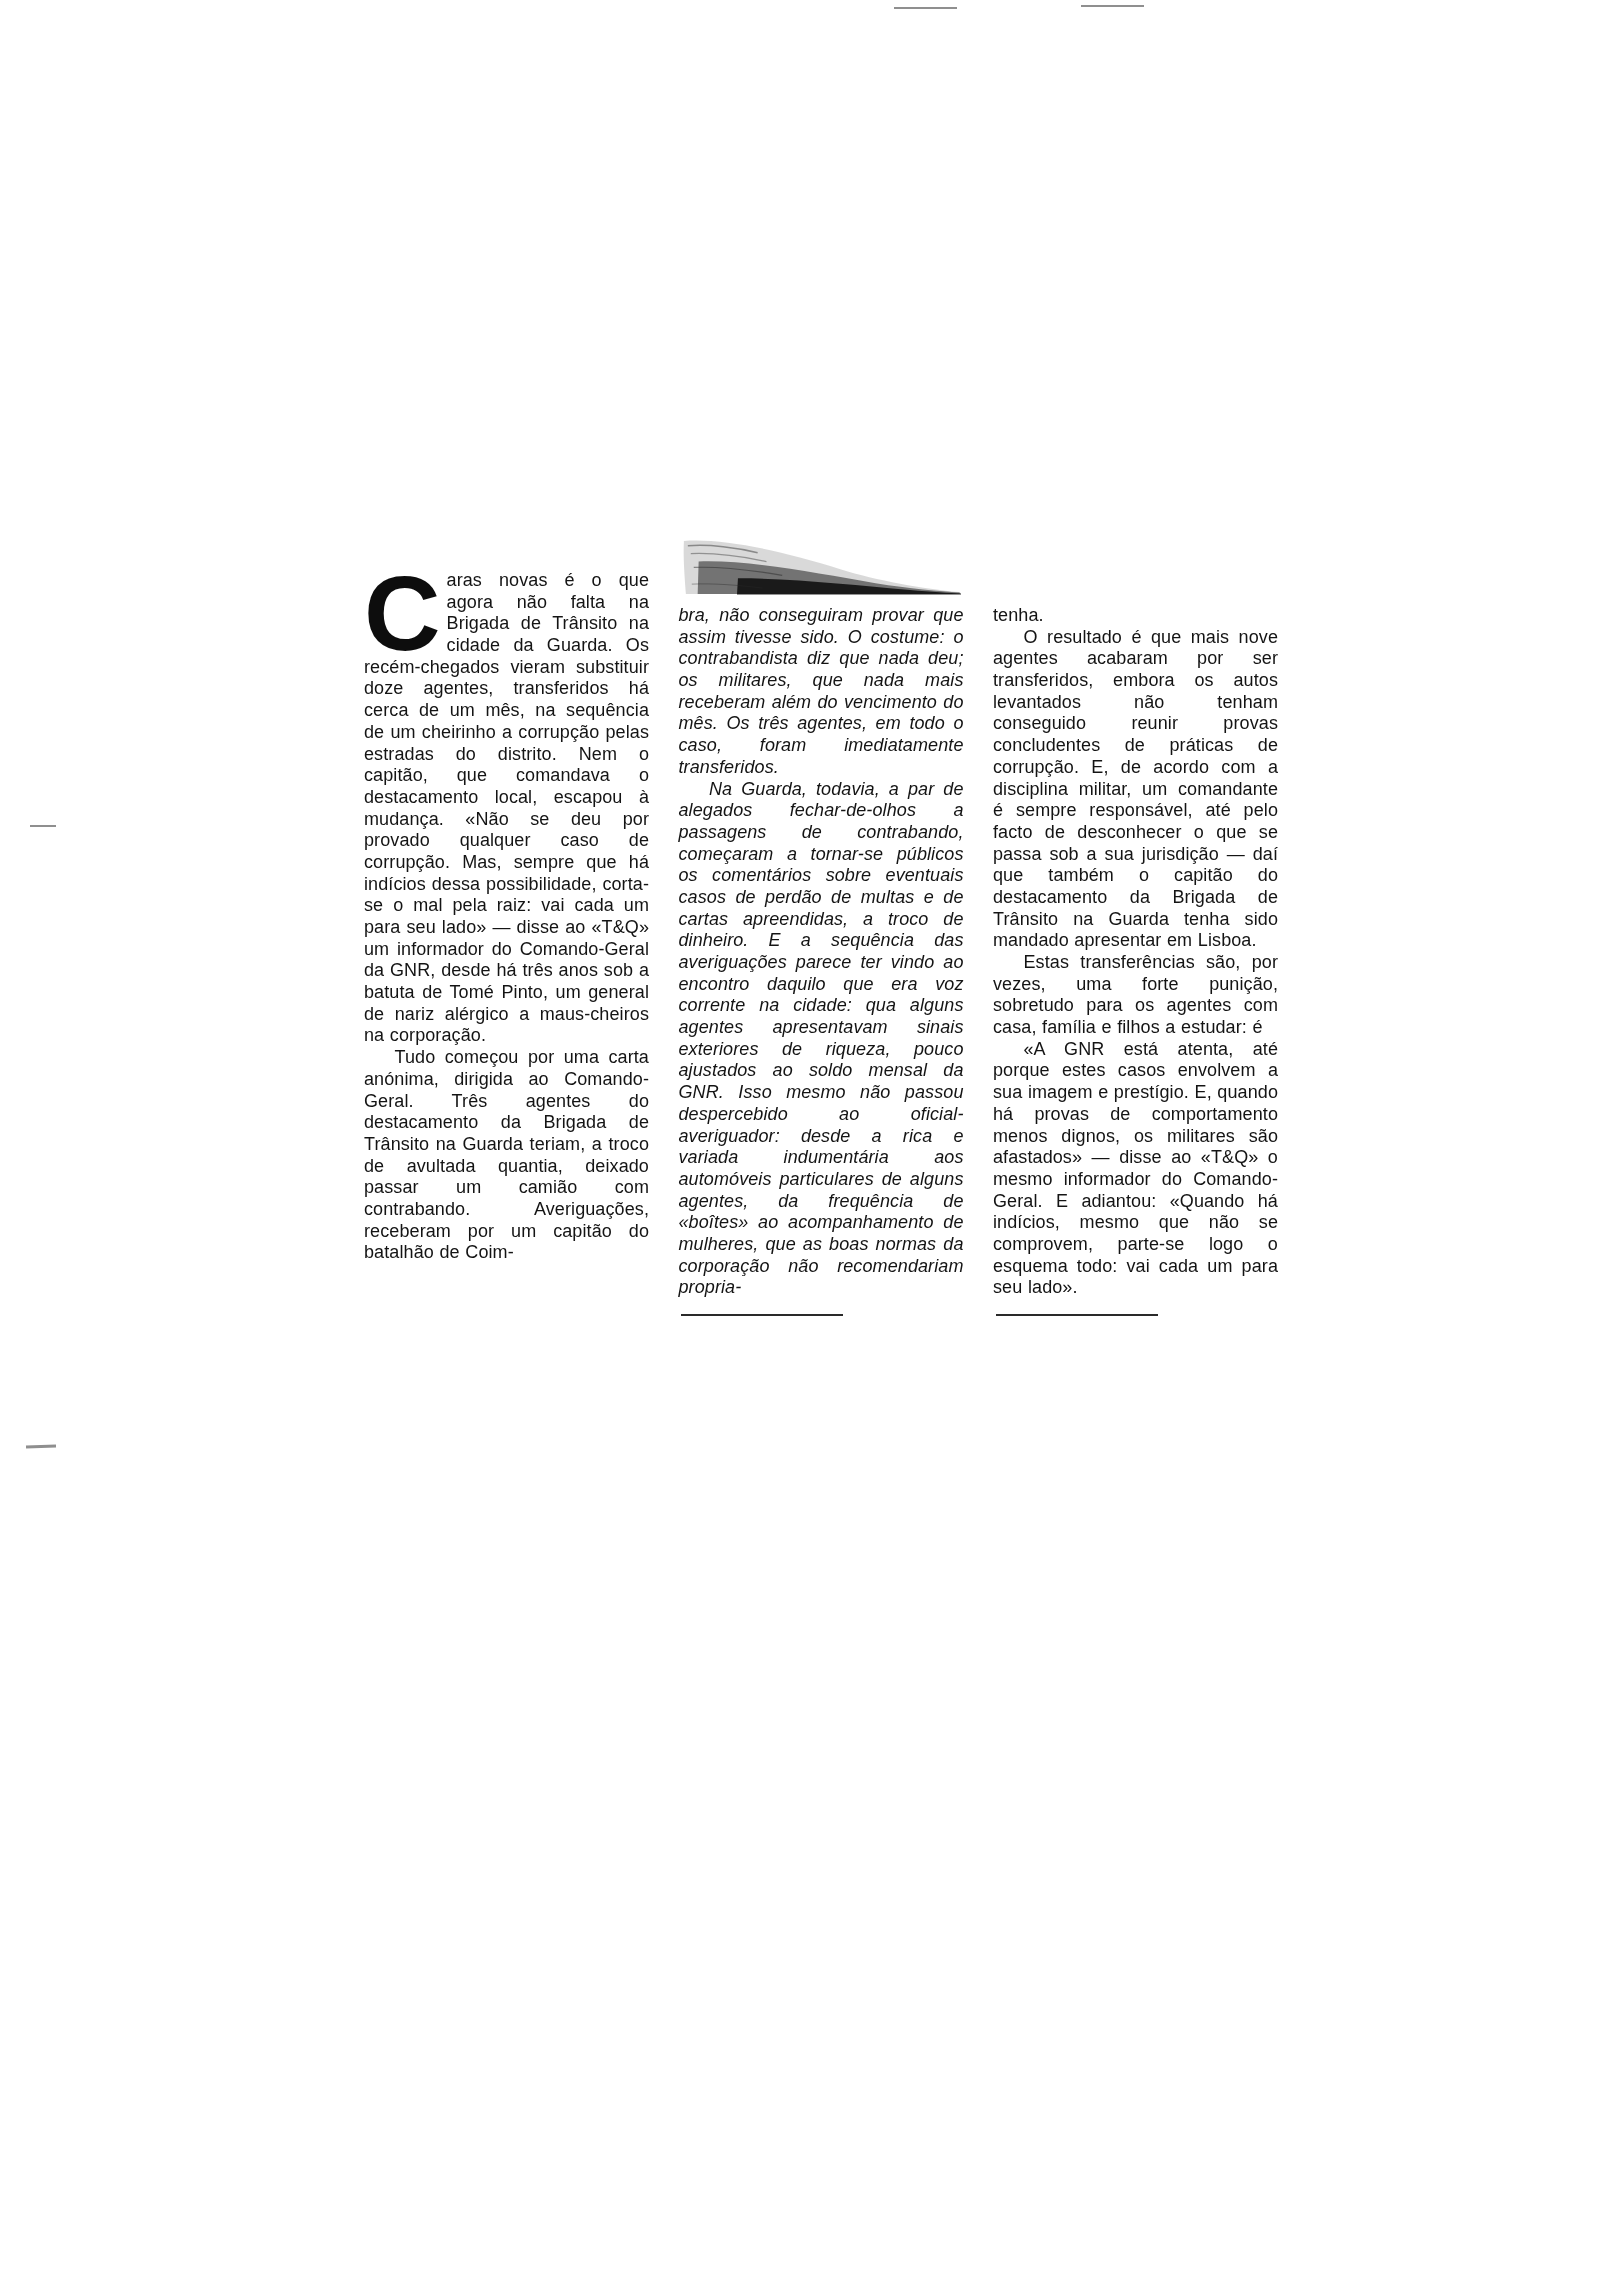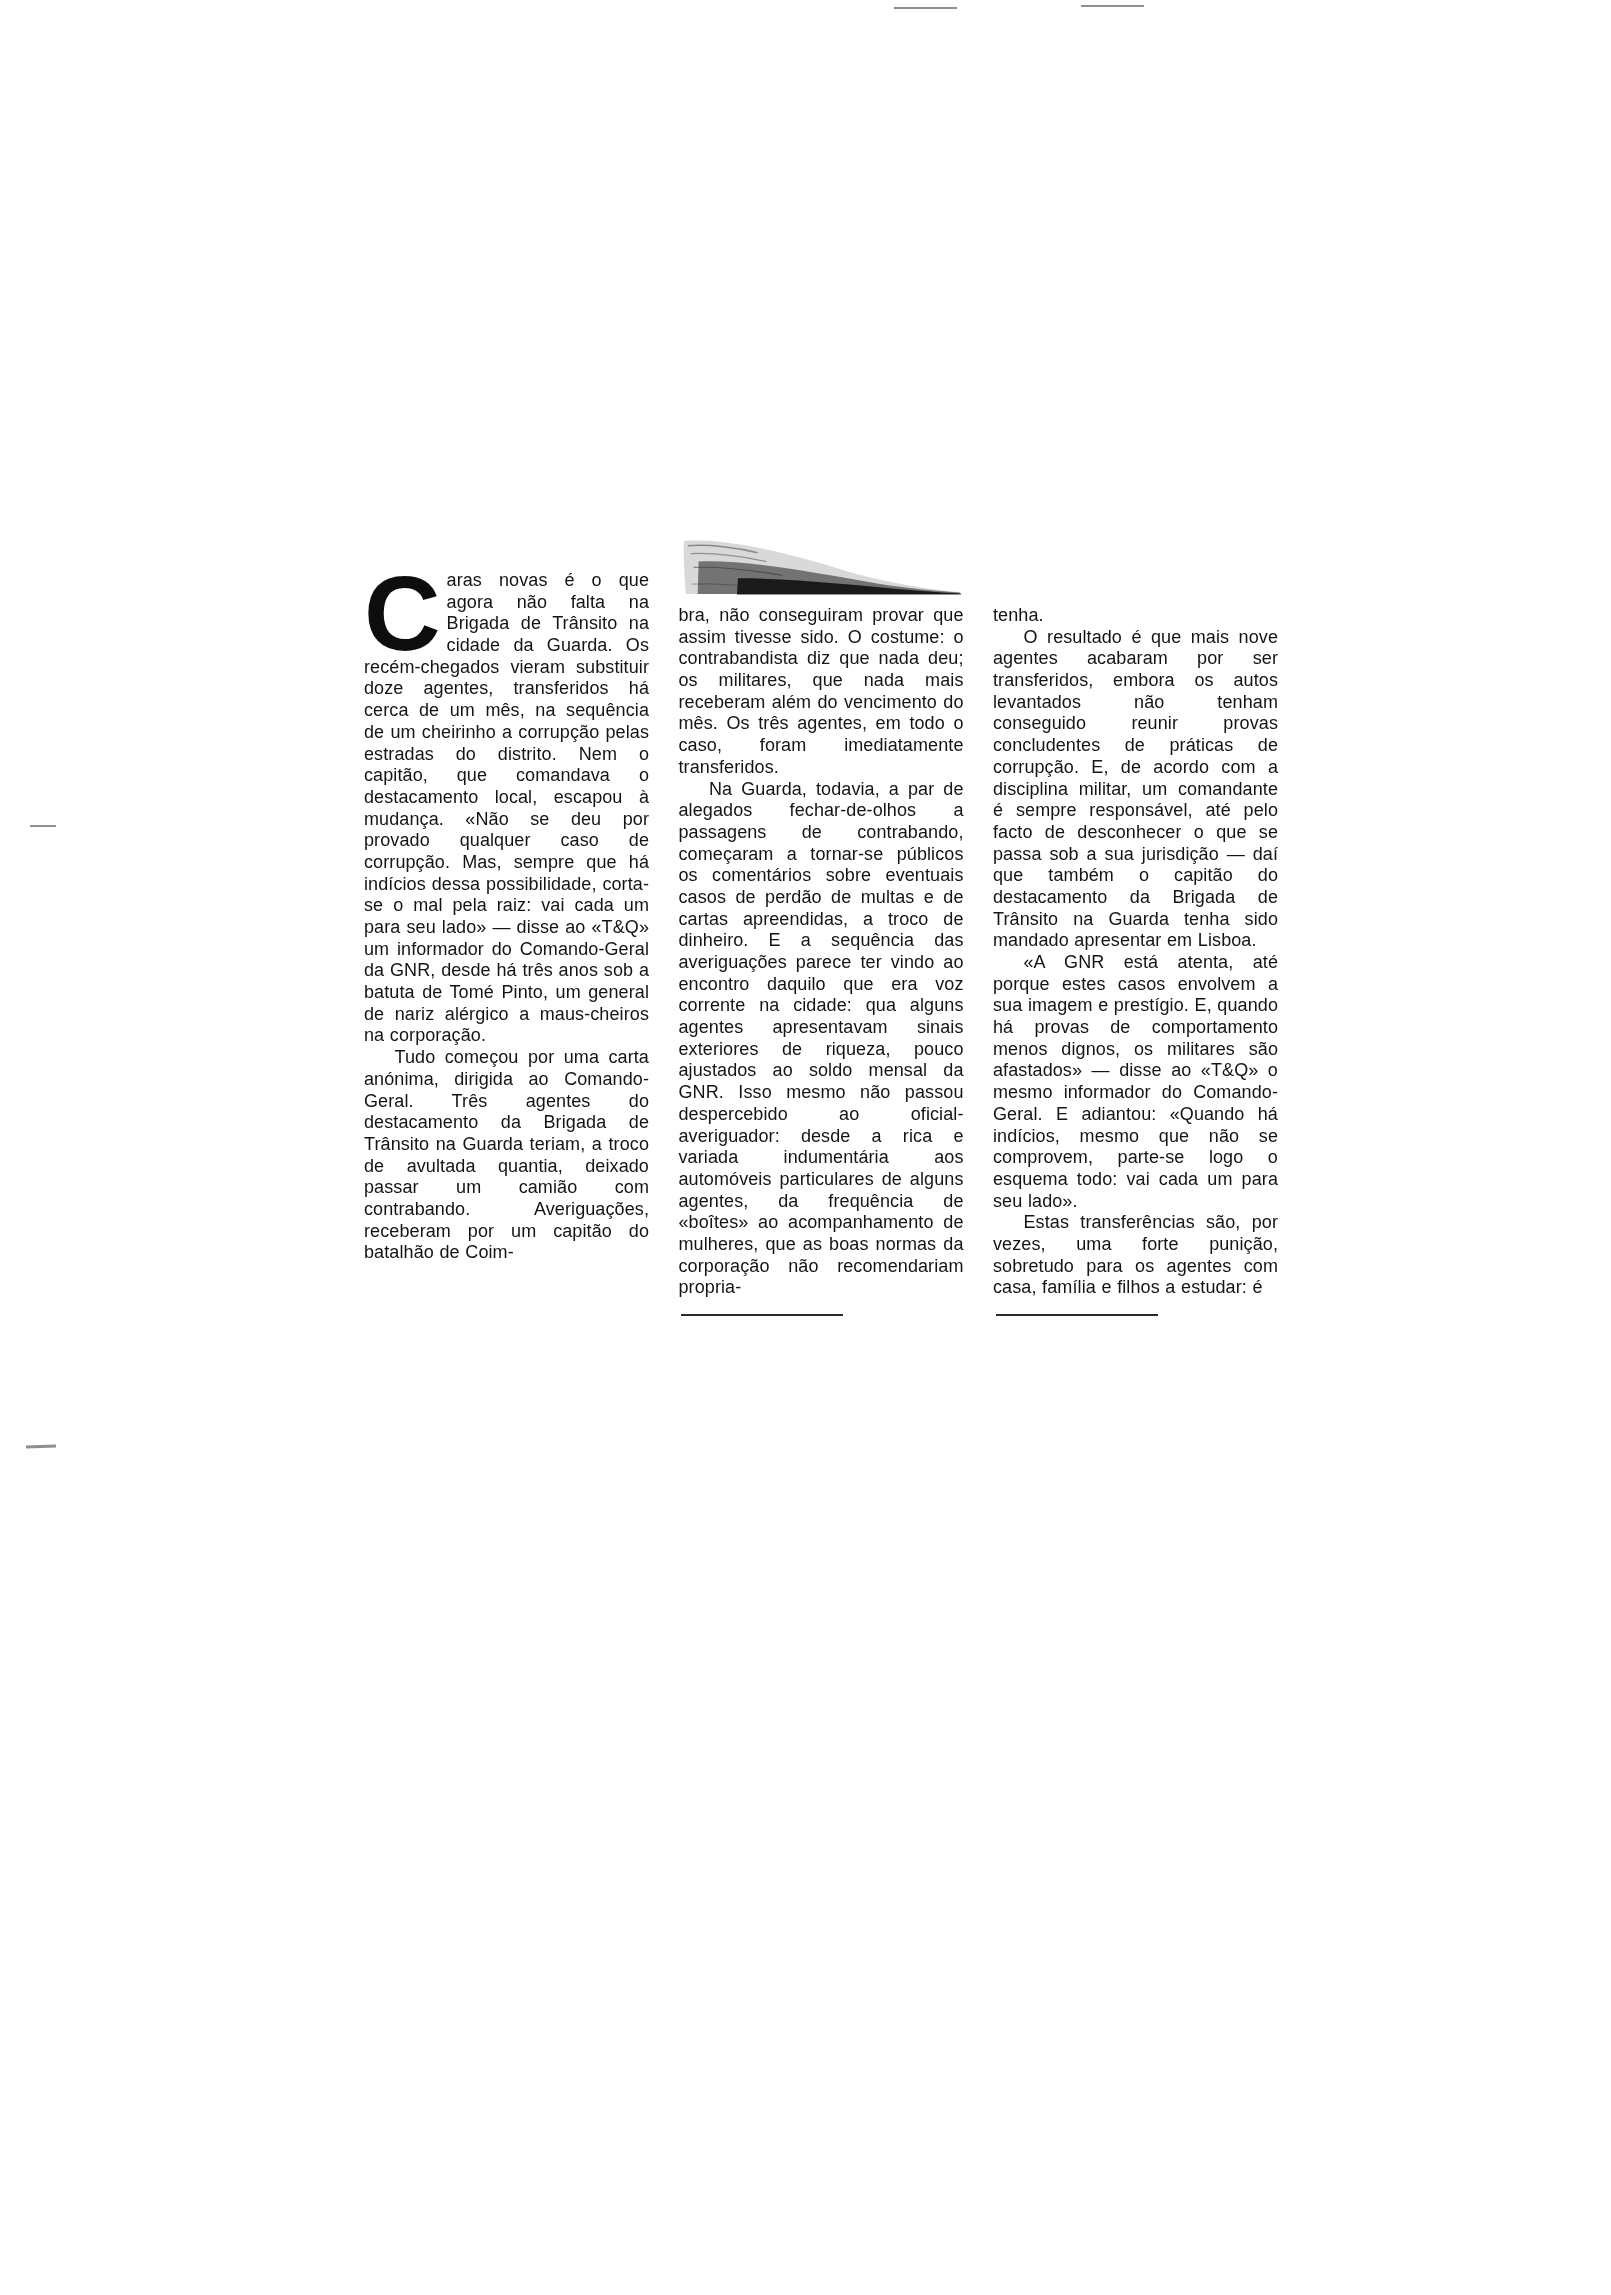--- a/index.html
+++ b/index.html
@@ -64,21 +64,21 @@
     font-family: "Liberation Sans", sans-serif;
     font-weight: bold;
     font-size: 106px;
     line-height: 0.72;
     margin: 4.9px 5.9px 0 0;
     padding: 0;
     color: #0d0d0d;
   }
 
   .col-1 { padding-top: 74px; }
-  .col-2 { padding-top: 74px; }
+  .col-2 { padding-top: 74px; font-style: italic; }
   .col-3 { padding-top: 74px; }
 
   
   .col-1 .first-para { padding-top: 0; margin-top: -35px; }
 
   
   .smudge {
     position: absolute;
     left: 0px;
     top: 0px;
@@ -127,19 +127,19 @@
       </svg>
     </div>
     <p>bra, não conseguiram provar que assim tivesse sido. O costume: o contrabandista diz que nada deu; os militares, que nada mais receberam além do vencimento do mês. Os três agentes, em todo o caso, foram imediatamente transferidos.</p>
     <p>Na Guarda, todavia, a par de alegados fechar-de-olhos a passagens de contrabando, começaram a tornar-se públicos os comentários sobre eventuais casos de perdão de multas e de cartas apreendidas, a troco de dinheiro. E a sequência das averiguações parece ter vindo ao encontro daquilo que era voz corrente na cidade: qua alguns agentes apresentavam sinais exteriores de riqueza, pouco ajustados ao soldo mensal da GNR. Isso mesmo não passou despercebido ao oficial-averiguador: desde a rica e variada indumentária aos automóveis particulares de alguns agentes, da frequência de «boîtes» ao acompanhamento de mulheres, que as boas normas da corporação não recomendariam propria-</p>
     <div class="col-rule"></div>
   </div>
 
   <div class="col col-3">
     <p>tenha.</p>
     <p>O resultado é que mais nove agentes acabaram por ser transferidos, embora os autos levantados não tenham conseguido reunir provas concludentes de práticas de corrupção. E, de acordo com a disciplina militar, um comandante é sempre responsável, até pelo facto de desconhecer o que se passa sob a sua jurisdição — daí que também o capitão do destacamento da Brigada de Trânsito na Guarda tenha sido mandado apresentar em Lisboa.</p>
+    <p>Estas transferências são, por vezes, uma forte punição, sobretudo para os agentes com casa, família e filhos a estudar: é</p>
     <p>«A GNR está atenta, até porque estes casos envolvem a sua imagem e prestígio. E, quando há provas de comportamento menos dignos, os militares são afastados» — disse ao «T&amp;Q» o mesmo informador do Comando-Geral. E adiantou: «Quando há indícios, mesmo que não se comprovem, parte-se logo o esquema todo: vai cada um para seu lado».</p>
-    <p>Estas transferências são, por vezes, uma forte punição, sobretudo para os agentes com casa, família e filhos a estudar: é</p>
     <div class="col-rule"></div>
   </div>
 
 </div>
 
 
 </body></html>

